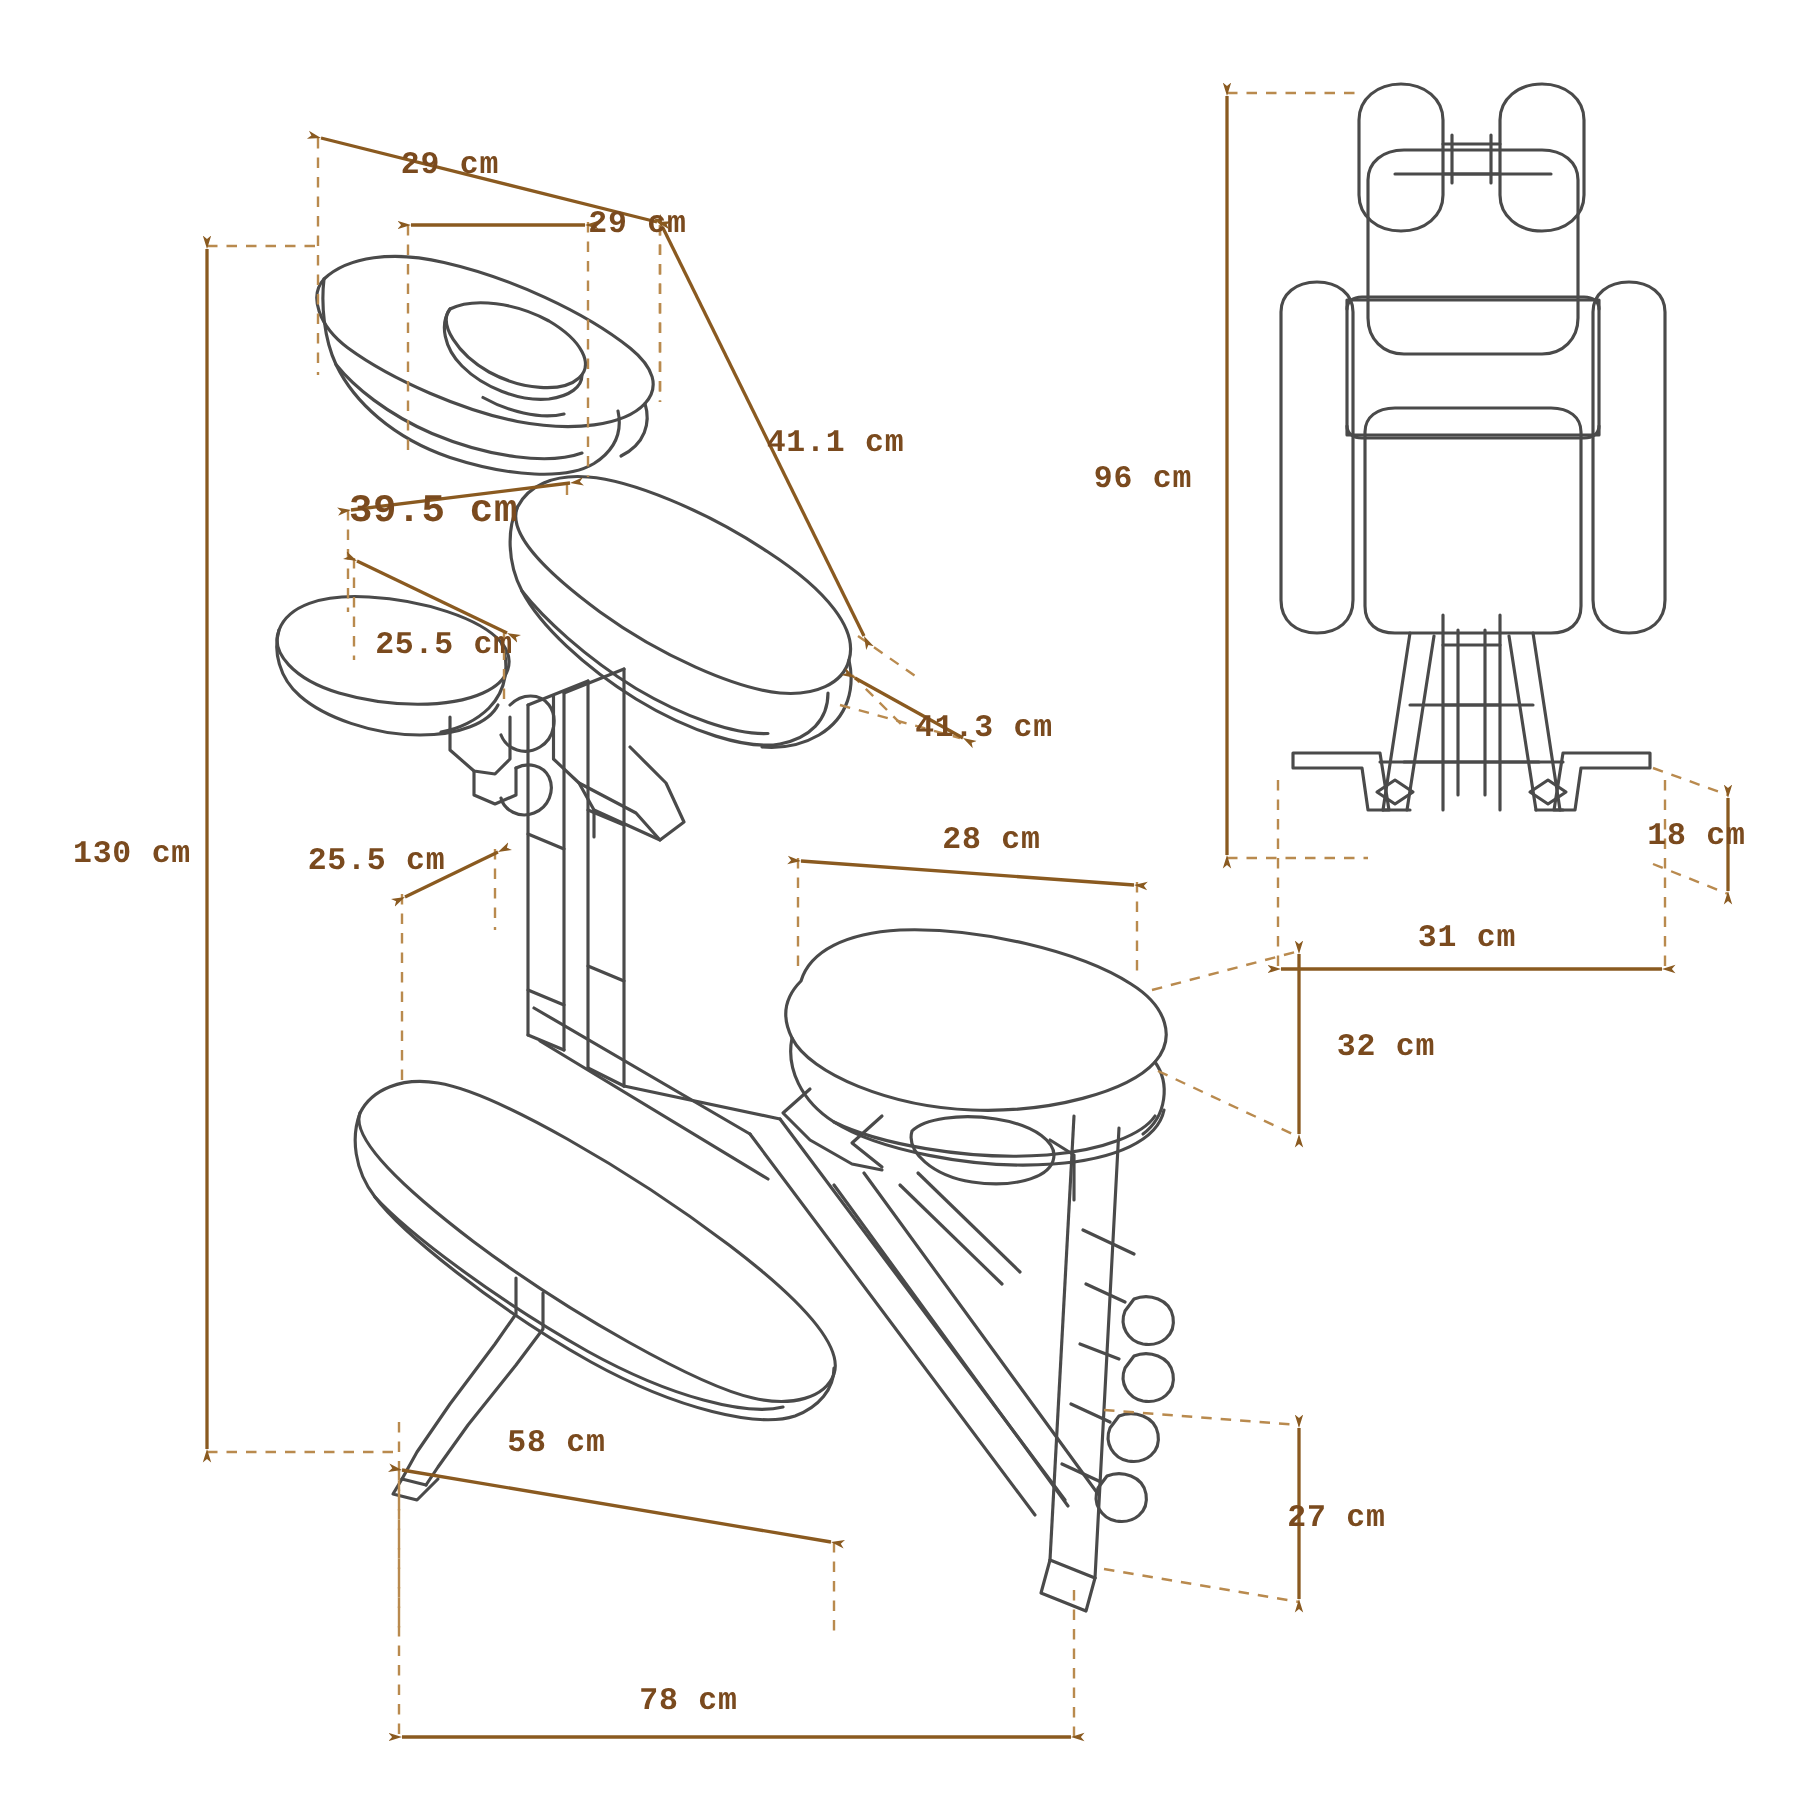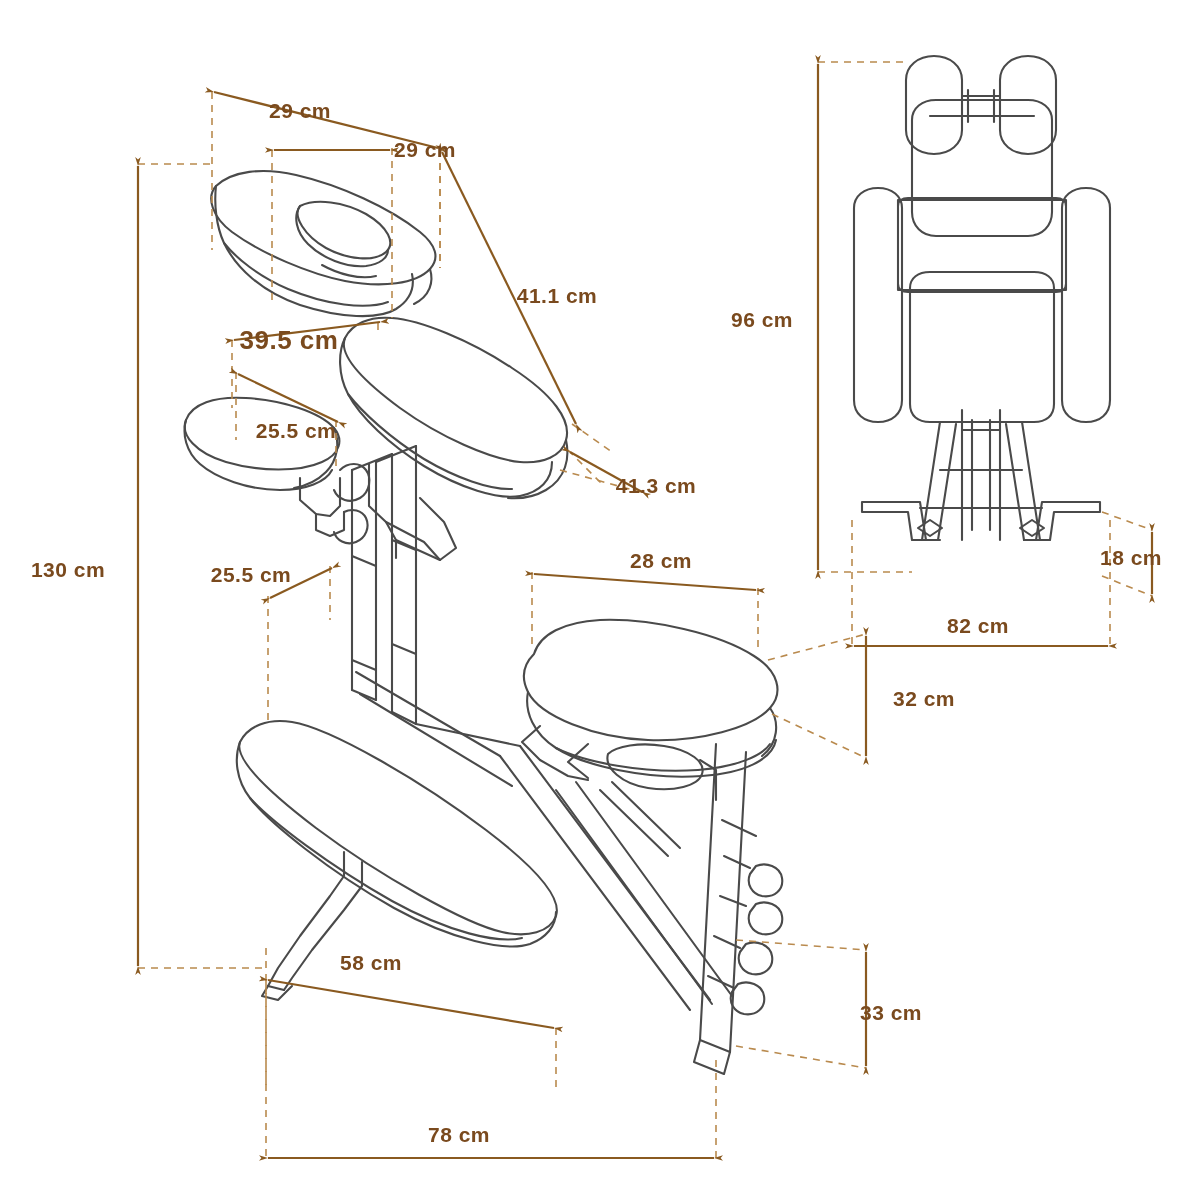--- a/index.html
+++ b/index.html
@@ -22,21 +22,21 @@
     position: absolute;
     top: 0;
     left: 0;
     width: 1200px;
     height: 1200px;
   }
   .dim-label {
     position: absolute;
     color: #7a4a1e;
     font-weight: bold;
-    font-family: Liberation Sans, sans-serif;
+    font-family: Liberation Mono, monospace;
     white-space: nowrap;
     letter-spacing: 0.5px;
   }
 </style>
 </head>
 <body>
 
 <div id="diagram-root">
 
   <svg class="layer" viewBox="0 0 1200 1200" xmlns="http://www.w3.org/2000/svg">
@@ -251,33 +251,33 @@
   <div class="dim-label" style="left:425px; top:150px; transform:translate(-50%,-50%); font-size:21px;">29 cm</div>
 
   <div class="dim-label" style="left:557px; top:296px; transform:translate(-50%,-50%); font-size:21px;">41.1 cm</div>
 
   <div class="dim-label" style="left:289px; top:340px; transform:translate(-50%,-50%); font-size:26px;">39.5 cm</div>
 
   <div class="dim-label" style="left:296px; top:431px; transform:translate(-50%,-50%); font-size:21px;">25.5 cm</div>
 
   <div class="dim-label" style="left:656px; top:486px; transform:translate(-50%,-50%); font-size:21px;">41.3 cm</div>
 
-  <div class="dim-label" style="left:68px; top:570px; transform:translate(-50%,-50%); font-size:21px;">130 cm</div>
+  <div class="dim-label" style="left:88px; top:570px; transform:translate(-50%,-50%); font-size:21px;">130 cm</div>
 
   <div class="dim-label" style="left:251px; top:575px; transform:translate(-50%,-50%); font-size:21px;">25.5 cm</div>
 
   <div class="dim-label" style="left:661px; top:561px; transform:translate(-50%,-50%); font-size:21px;">28 cm</div>
 
   <div class="dim-label" style="left:888px; top:699px; transform:translate(-50%,-50%); font-size:21px;margin-left:36px;">32 cm</div>
 
   <div class="dim-label" style="left:371px; top:963px; transform:translate(-50%,-50%); font-size:21px;">58 cm</div>
 
-  <div class="dim-label" style="left:891px; top:1013px; transform:translate(-50%,-50%); font-size:21px;">33 cm</div>
+  <div class="dim-label" style="left:891px; top:1013px; transform:translate(-50%,-50%); font-size:21px;">27 cm</div>
 
   <div class="dim-label" style="left:459px; top:1135px; transform:translate(-50%,-50%); font-size:21px;">78 cm</div>
 
   <div class="dim-label" style="left:762px; top:320px; transform:translate(-50%,-50%); font-size:21px;">96 cm</div>
 
   <div class="dim-label" style="left:1131px; top:558px; transform:translate(-50%,-50%); font-size:21px;">18 cm</div>
 
-  <div class="dim-label" style="left:978px; top:626px; transform:translate(-50%,-50%); font-size:21px;">82 cm</div>
+  <div class="dim-label" style="left:978px; top:626px; transform:translate(-50%,-50%); font-size:21px;">31 cm</div>
 
 </div>
 
 </body></html>

